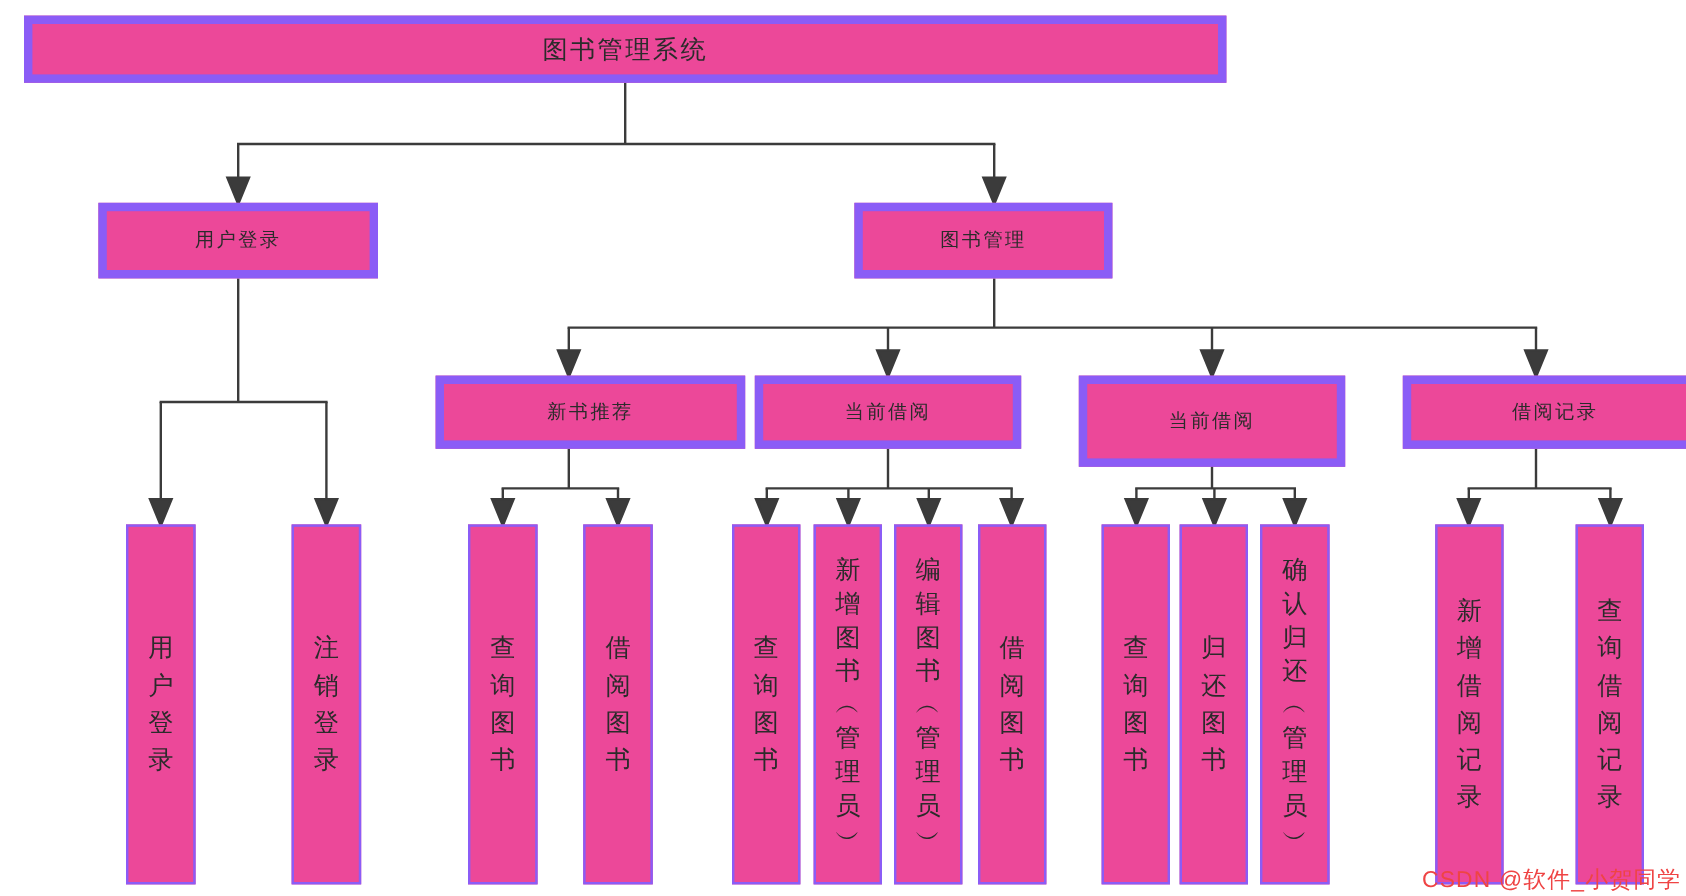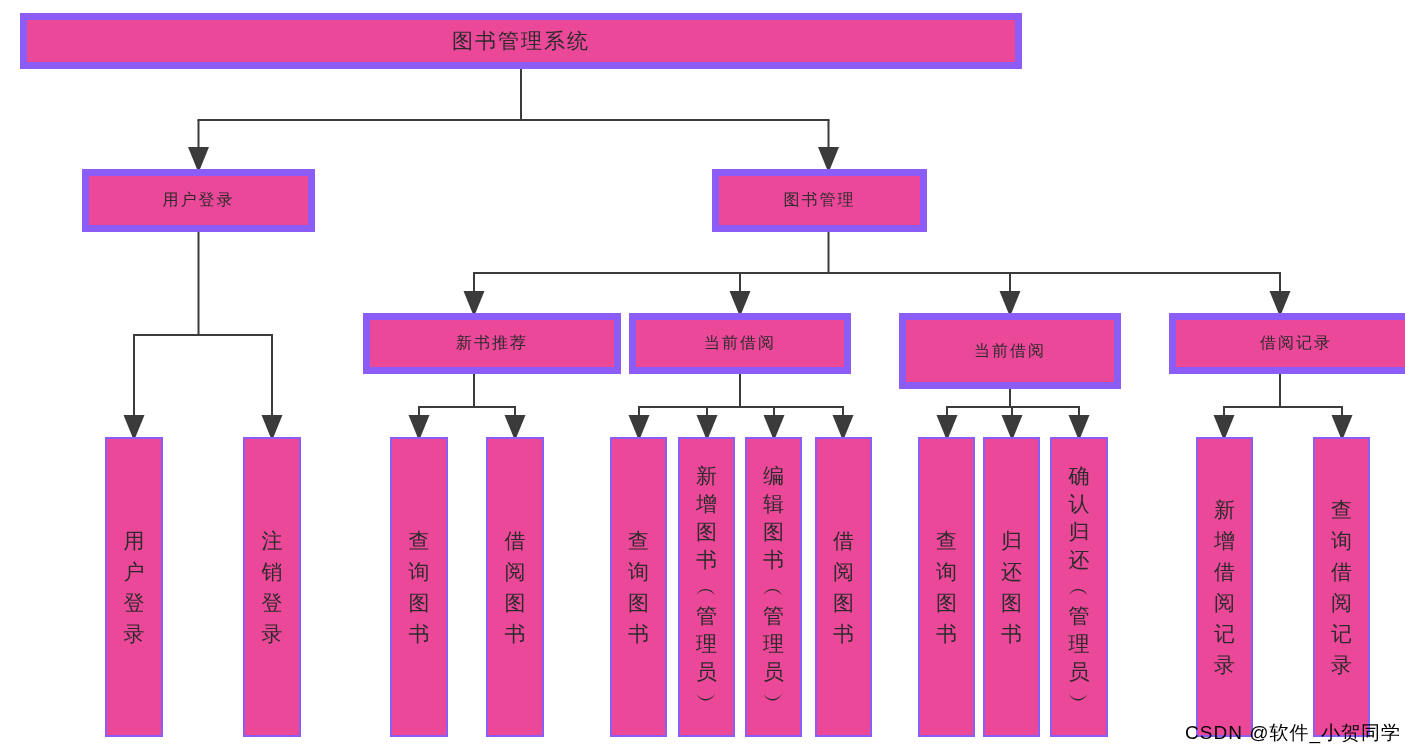--- a/index.html
+++ b/index.html
@@ -41,21 +41,21 @@
     font-size:21px;
     letter-spacing:0;
     line-height:1;
     white-space:normal;
   }
   .vtext span{display:block;}
   #watermark{
     position:absolute;
     right:4px;bottom:1px;
     font-size:19px;
-    color:#000000;
+    color:#ef4444;
     letter-spacing:1px;
     z-index:5;
     white-space:nowrap;
   }
 </style>
 </head>
 <body>
 
 <div id="canvas">
 

